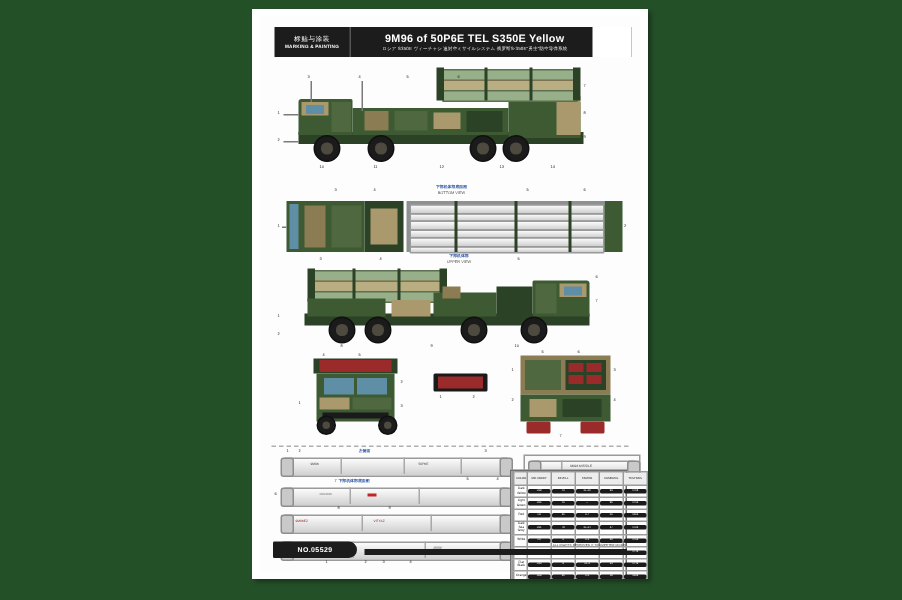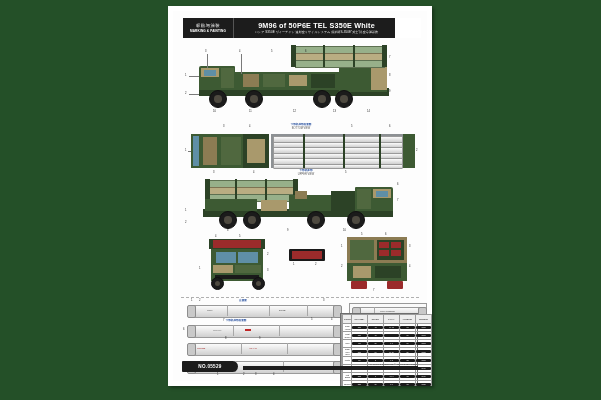--- a/index.html
+++ b/index.html
@@ -138,21 +138,21 @@
 
   <div class="sheet">
     <div class="sheet-inner">
 
       <div class="titlebar">
         <div class="title-cn-col">
           <div class="t-cn">标贴与涂装</div>
           <div class="t-en">MARKING &amp; PAINTING</div>
         </div>
         <div class="title-main-col">
-          <div class="t-main">9M96 of 50P6E TEL S350E White</div>
+          <div class="t-main">9M96 of 50P6E TEL S350E Yellow</div>
           <div class="t-sub">ロシア S350E ヴィーチャシ 連対空ミサイルシステム   俄罗斯S-350E"勇士"防空导弹系统</div>
         </div>
         <div class="title-tail"></div>
       </div>
 
       <div class="art" style="left:10px;top:33px;width:238px;height:78px;">
 
         <div class="art grn-d" style="left:16px;top:44px;width:190px;height:8px;"></div>
 
         <div class="art grn" style="left:16px;top:22px;width:36px;height:24px;border-radius:2px 1px 0 0;"></div>

